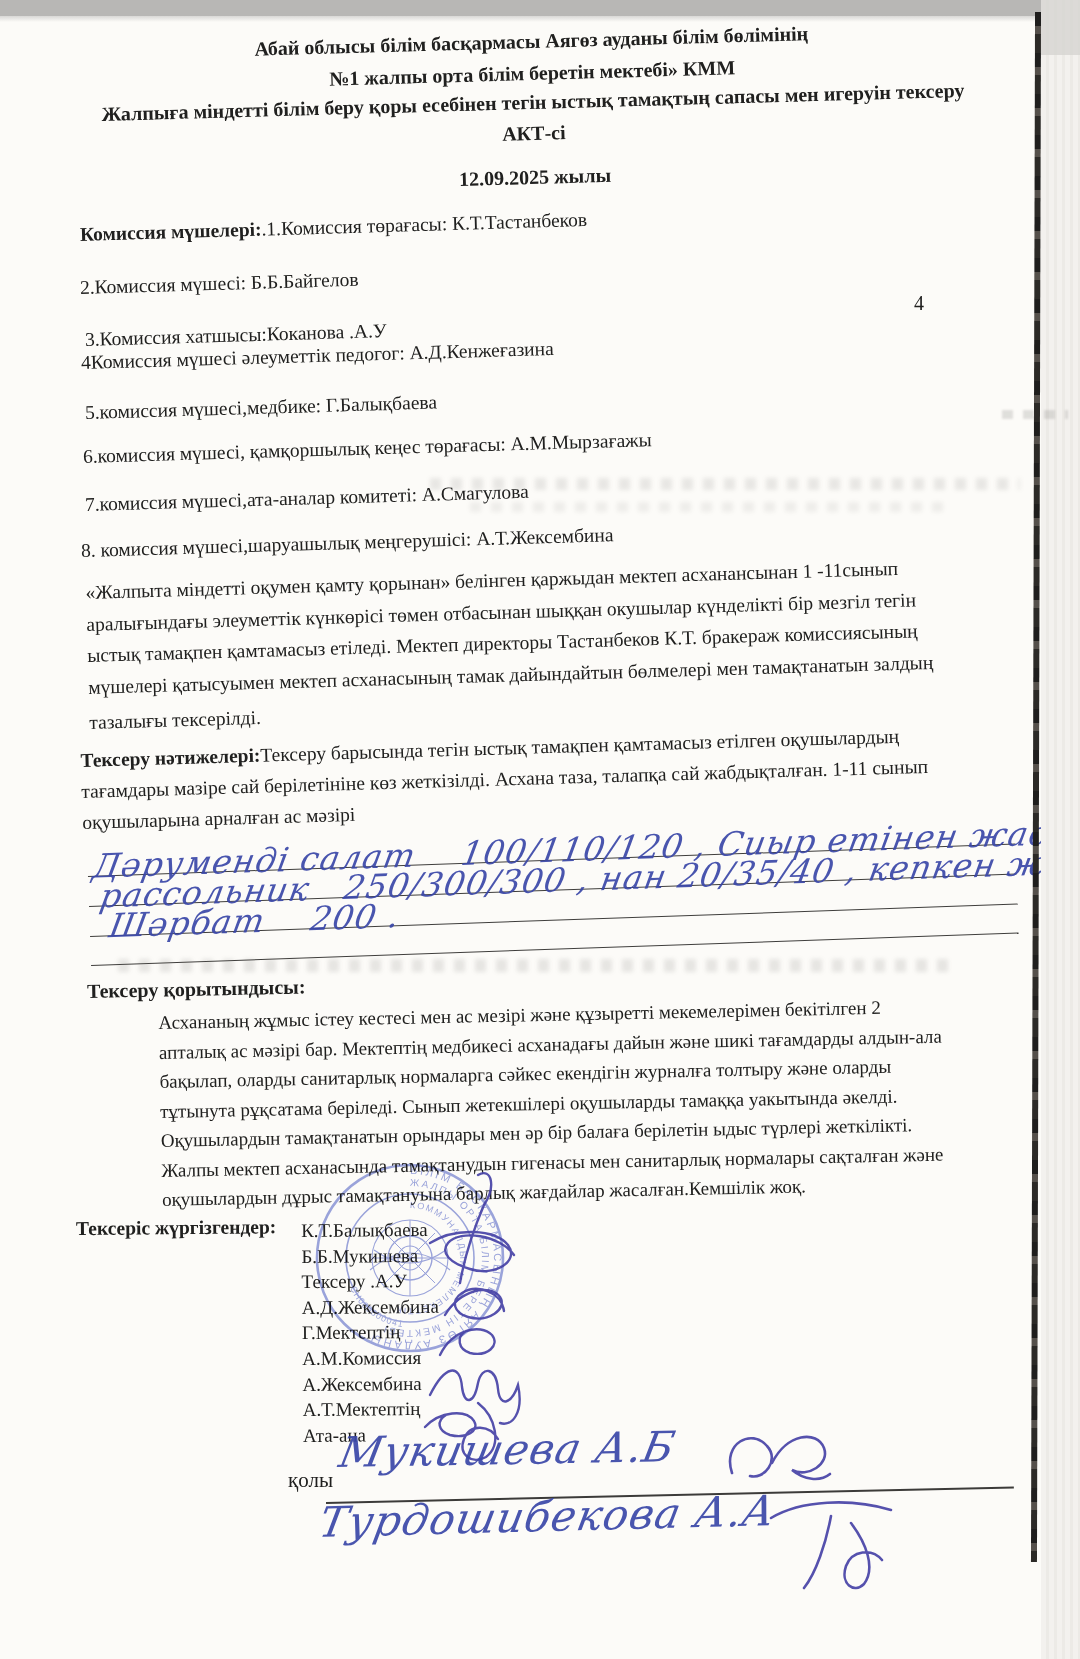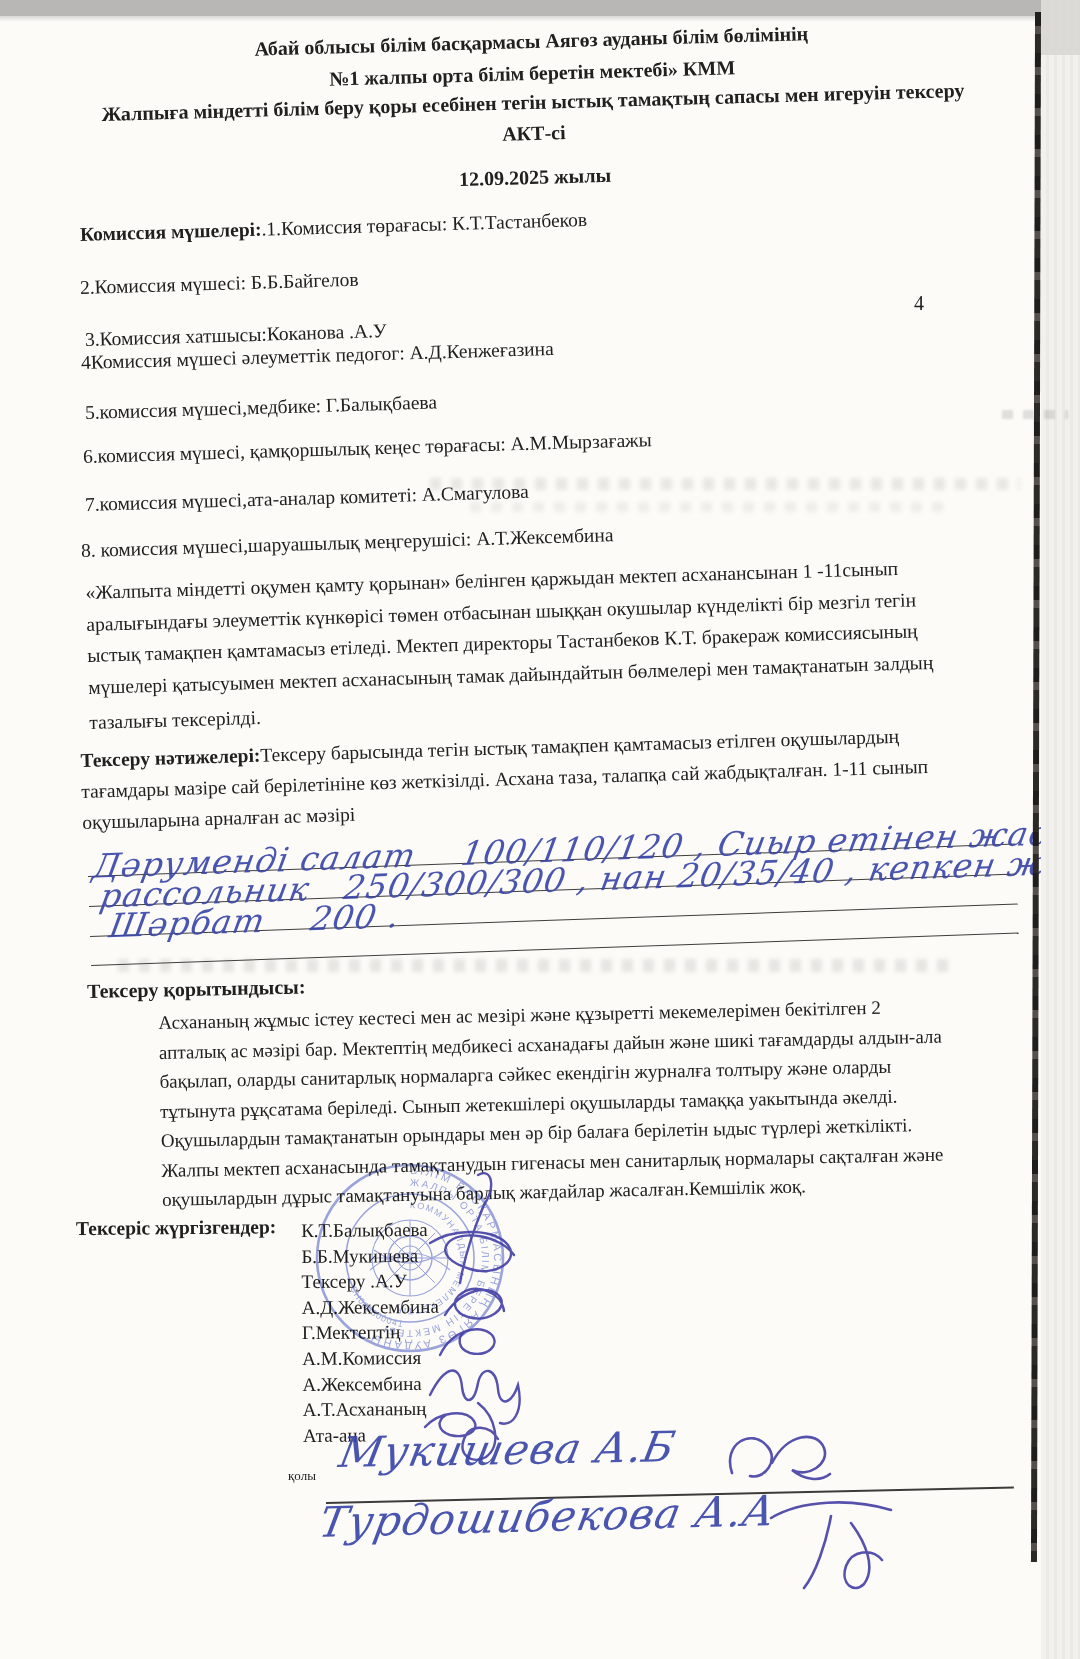--- a/index.html
+++ b/index.html
@@ -87,24 +87,24 @@
 <div class="sec t b" style="left:76px;top:1218px;font-size:19.5px;transform:rotate(-0.5deg);transform-origin:0 50%;">Тексеріс жүргізгендер:</div>
 
 <div class="sec t" style="left:301px;top:1218px;font-size:19px;line-height:25.6px;transform:rotate(-0.5deg);transform-origin:0 0;">
   <div class="line">К.Т.Балықбаева</div>
   <div class="line">Б.Б.Мукишева</div>
   <div class="line">Тексеру .А.У</div>
   <div class="line">А.Д.Жексембина</div>
   <div class="line">Г.Мектептің</div>
   <div class="line">А.М.Комиссия</div>
   <div class="line">А.Жексембина</div>
-  <div class="line">А.Т.Асхананың</div>
+  <div class="line">А.Т.Мектептің</div>
   <div class="line">Ата-ана</div>
 </div>
-<div class="sec t" style="left:288px;top:1468px;font-size:13px;">қолы</div>
+<div class="sec t" style="left:288px;top:1468px;font-size:21px;">қолы</div>
 
 <svg class="sig-svg" style="left:312px;top:1160px;mix-blend-mode:multiply;opacity:.62;" width="196" height="196" viewBox="0 0 196 196">
   <g stroke="#5f6fce" fill="none">
     <circle cx="98" cy="98" r="93" stroke-width="2.6"></circle>
     <circle cx="98" cy="98" r="64" stroke-width="1.6"></circle>
     <circle cx="98" cy="98" r="38" stroke-width="1.1"></circle>
     <circle cx="98" cy="98" r="22" stroke-width="1.4"></circle>
     <circle cx="98" cy="98" r="12" stroke-width="1.1"></circle>
     <path d="M98,60 v76 M60,98 h76 M73,73 l50,50 M123,73 l-50,50" stroke-width="1"></path>
     <path d="M58,110 q40,-34 80,0" stroke-width="1.2"></path>

